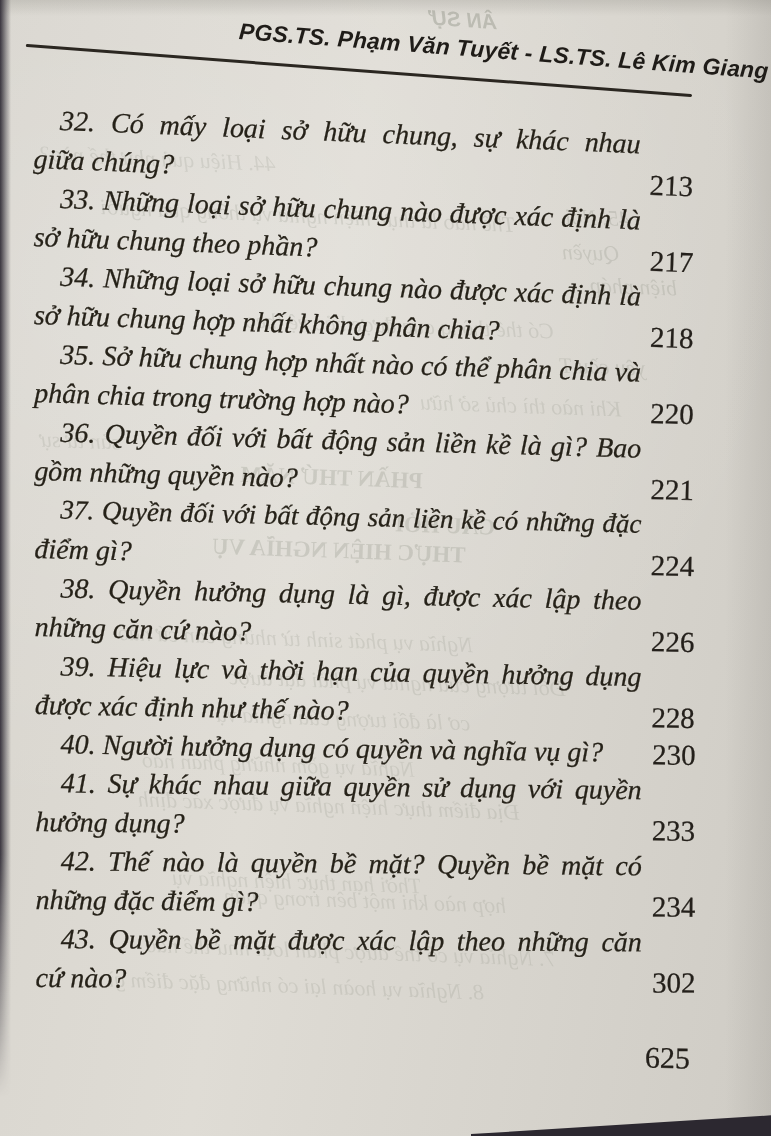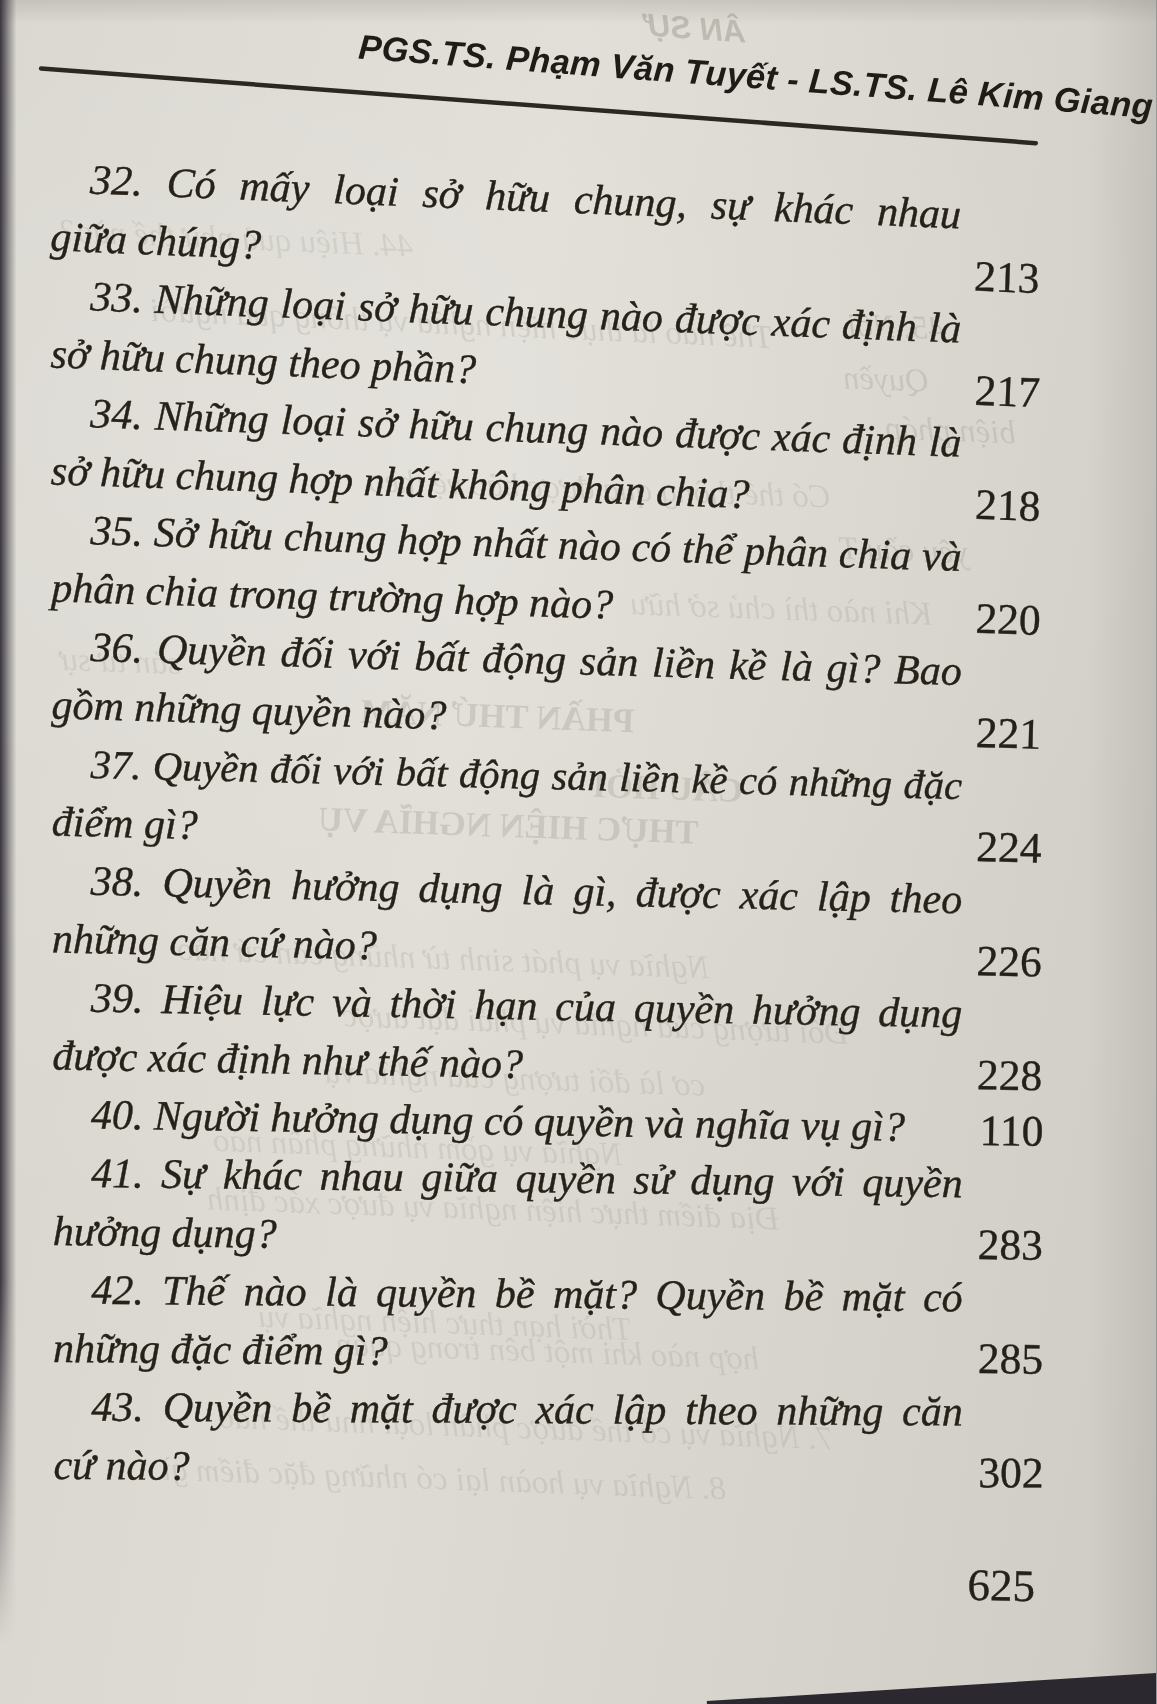--- a/index.html
+++ b/index.html
@@ -126,31 +126,31 @@
         <div class="toc-line last">những căn cứ nào?</div>
         <span class="toc-num">226</span>
       </div>
       <div class="toc-item" style="transform: rotate(1.04deg);">
         <div class="toc-line first">39. Hiệu lực và thời hạn của quyền hưởng dụng</div>
         <div class="toc-line last">được xác định như thế nào?</div>
         <span class="toc-num">228</span>
       </div>
       <div class="toc-item" style="transform: rotate(0.86deg);">
         <div class="toc-line first last">40. Người hưởng dụng có quyền và nghĩa vụ gì?</div>
-        <span class="toc-num">110</span>
+        <span class="toc-num">230</span>
       </div>
       <div class="toc-item" style="transform: rotate(0.68deg);">
         <div class="toc-line first">41. Sự khác nhau giữa quyền sử dụng với quyền</div>
         <div class="toc-line last">hưởng dụng?</div>
-        <span class="toc-num">283</span>
+        <span class="toc-num">233</span>
       </div>
       <div class="toc-item" style="transform: rotate(0.5deg);">
         <div class="toc-line first">42. Thế nào là quyền bề mặt? Quyền bề mặt có</div>
         <div class="toc-line last">những đặc điểm gì?</div>
-        <span class="toc-num">285</span>
+        <span class="toc-num">234</span>
       </div>
       <div class="toc-item" style="transform: rotate(0.32deg);">
         <div class="toc-line first">43. Quyền bề mặt được xác lập theo những căn</div>
         <div class="toc-line last">cứ nào?</div>
         <span class="toc-num">302</span>
       </div>
     </div>
   <div class="folio">625</div>
   <div class="bottom-edge"></div>
 </div>

